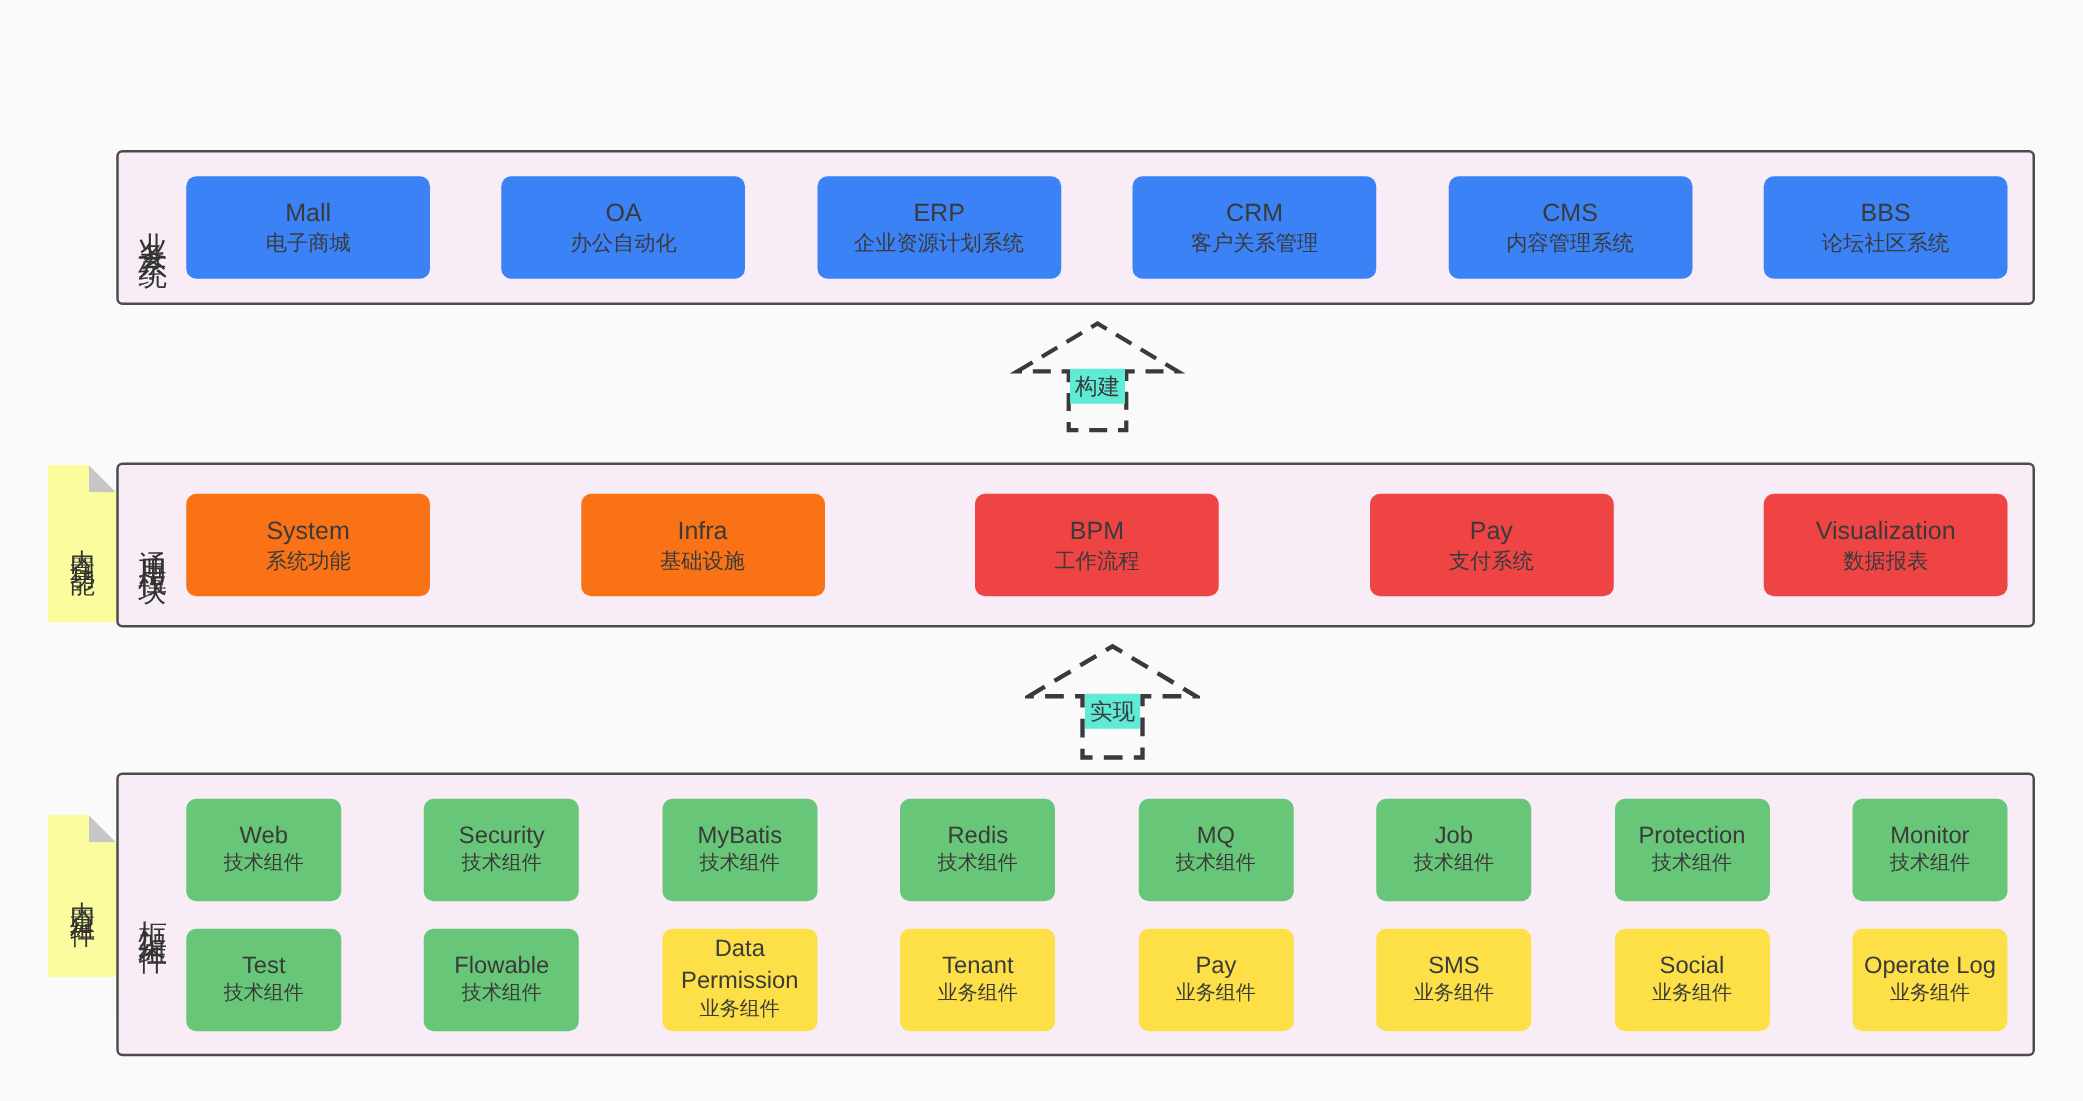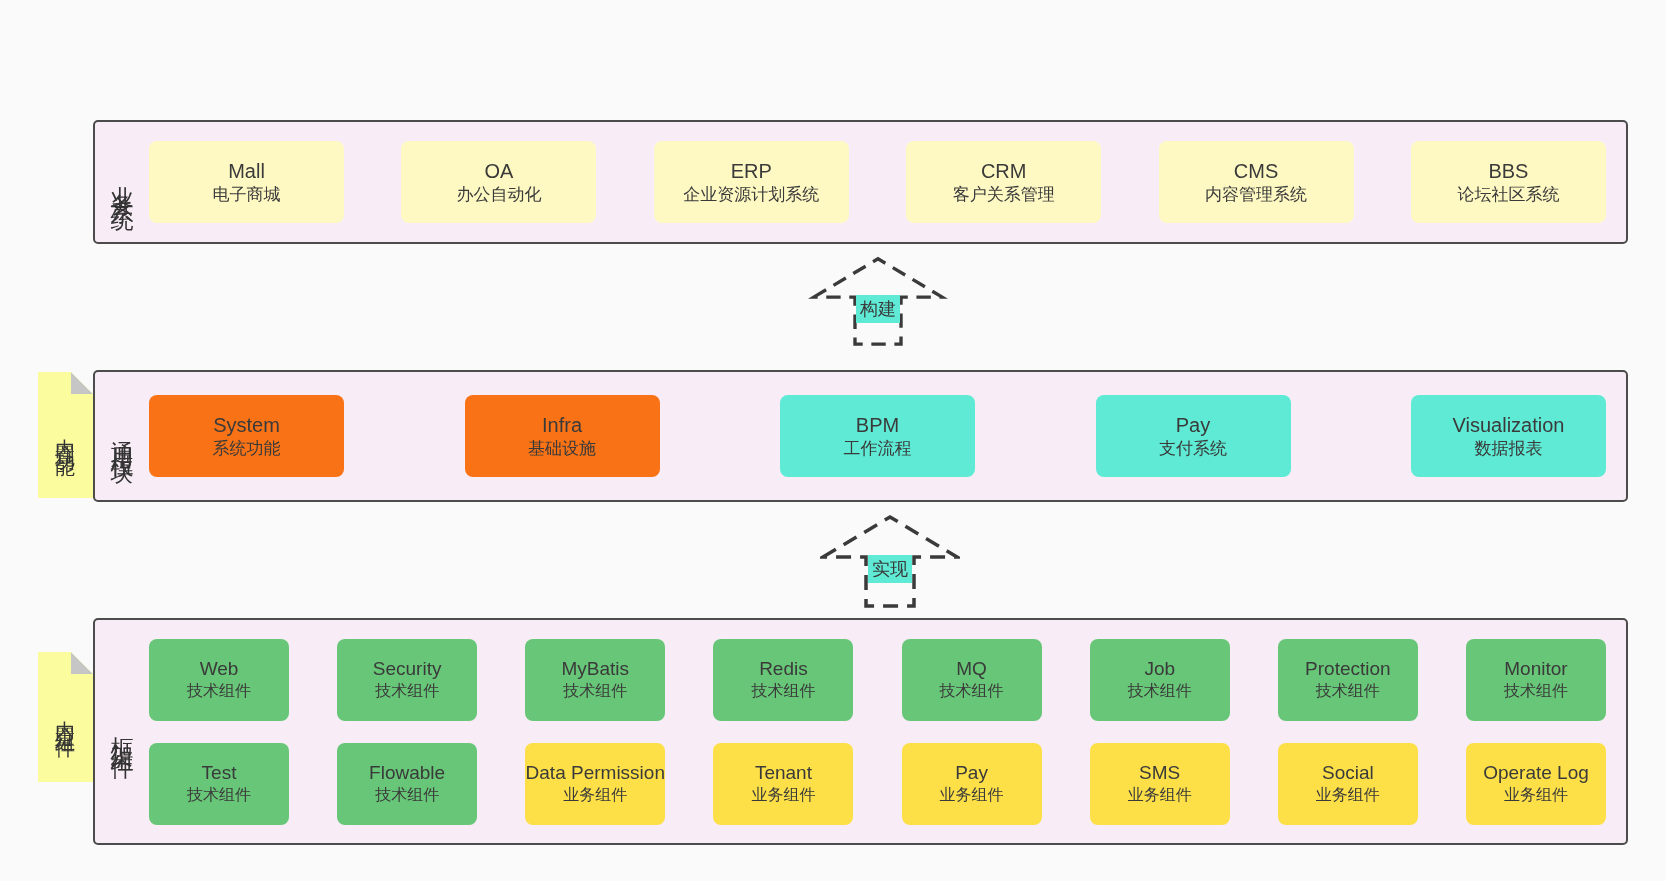--- a/index.html
+++ b/index.html
@@ -46,26 +46,26 @@
 
   
   .box{
     height:82px;border-radius:8px;
     display:flex;flex-direction:column;align-items:center;justify-content:center;
     text-align:center;line-height:1.3;
   }
   .box .en{font-size:20px;}
   .box .zh{font-size:17px;}
   .box.wide{width:195px;}
-  .box.narrow{width:140px;}
+  .box.narrow{width:124px;}
   .box.narrow .en{font-size:19px;}
   .box.narrow .zh{font-size:16px;}
-  .box.blue{background:#fef9c3;}
+  .box.blue{background:#3b82f6;}
   .box.red{background:#f97316;}
-  .box.pink{background:#5eead4;}
+  .box.pink{background:#ef4444;}
   .box.green{background:#67c677;}
   .box.green-light{background:#fde047;}
 
   
   .sticky-tab{
     position:absolute;left:38px;width:55px;
     background:#fafc9d;
     clip-path:polygon(0 0, calc(100% - 22px) 0, 100% 22px, 100% 100%, 0 100%);
     display:flex;align-items:center;justify-content:center;
   }

